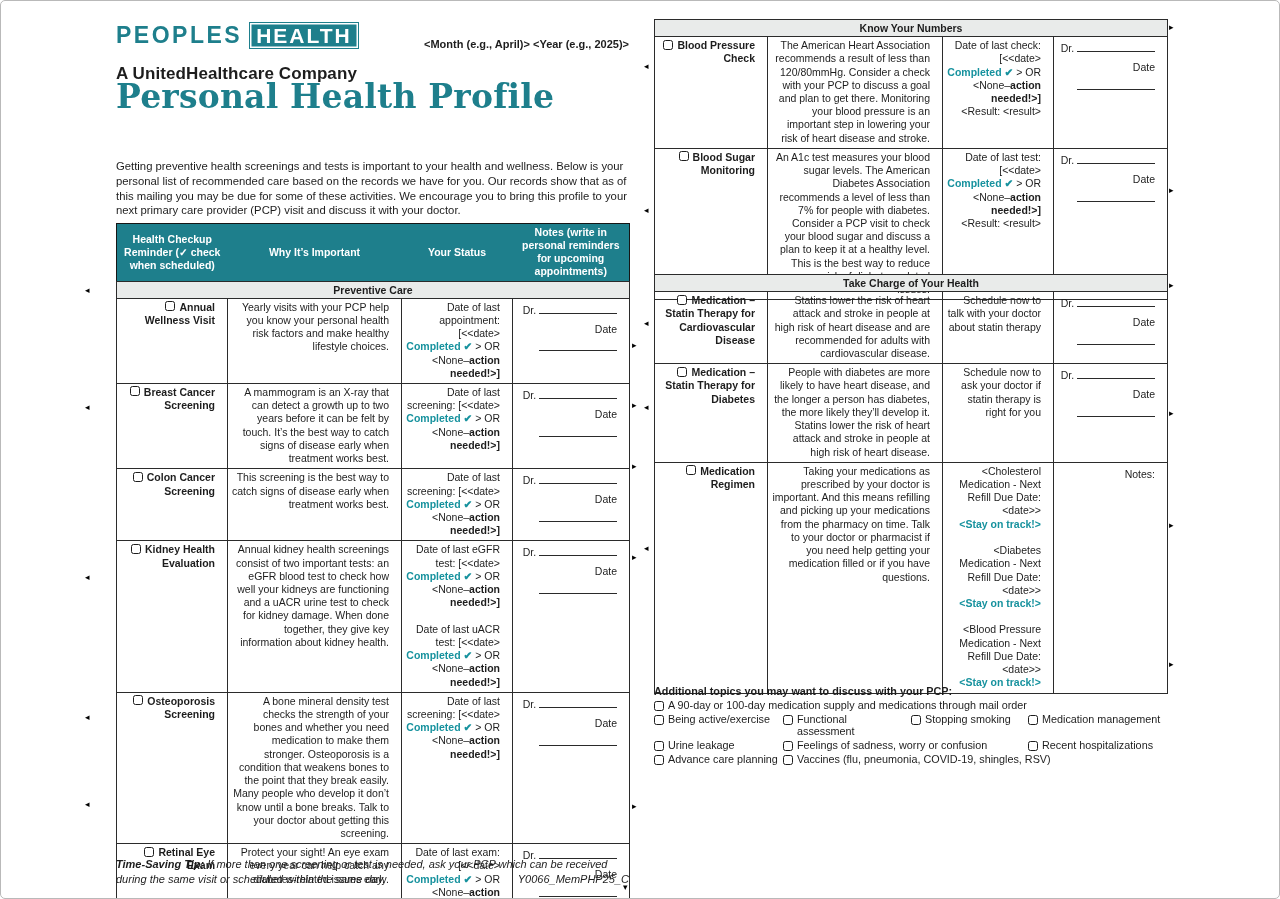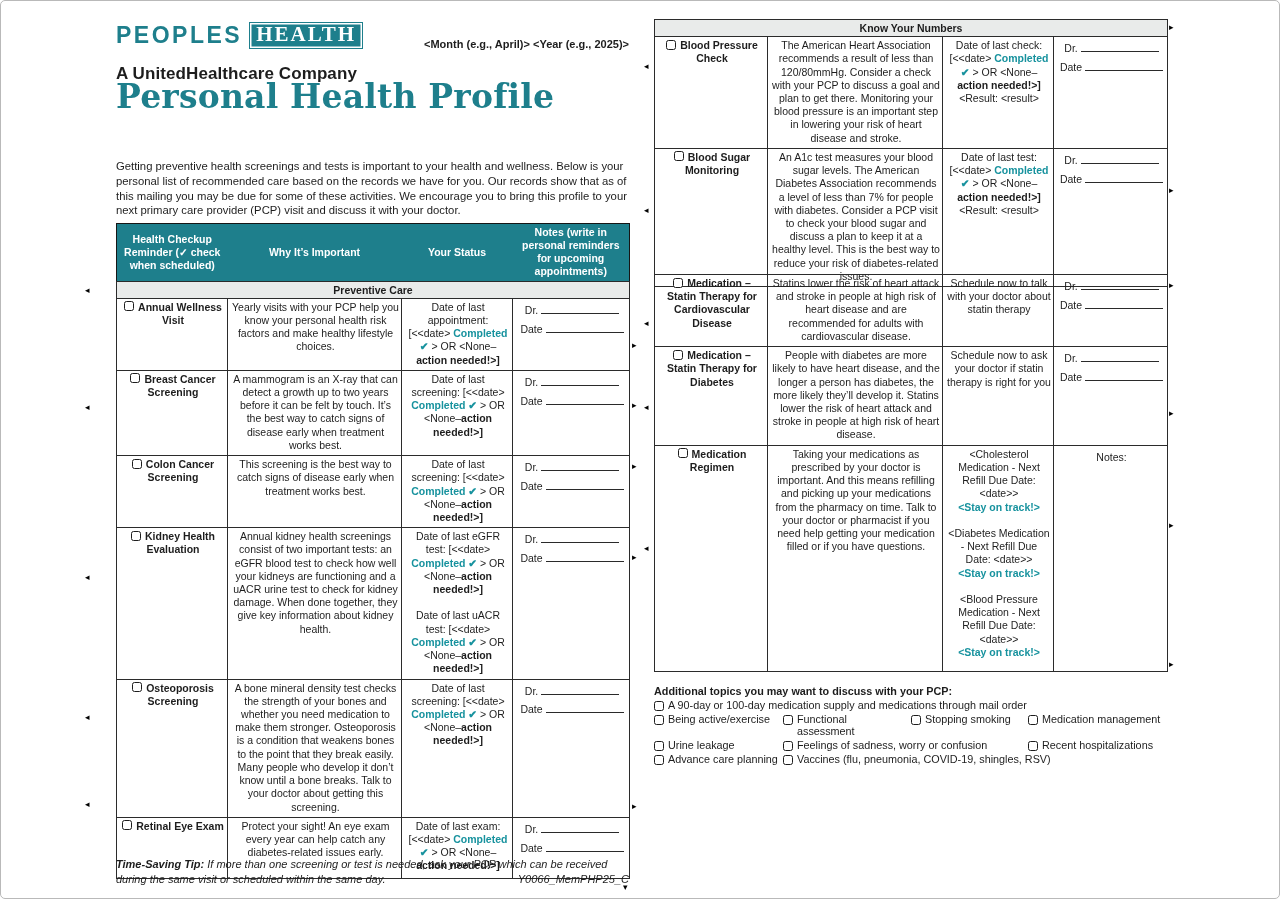--- a/index.html
+++ b/index.html
@@ -5,31 +5,31 @@
   html,body{margin:0;padding:0;background:#fff;}
   .page{
     position:relative;width:1280px;height:899px;box-sizing:border-box;
     background:#fff;border:1px solid #b9b9b9;border-radius:5px;overflow:hidden;
     font-family:"Liberation Sans",sans-serif;color:#1d1d1d;
   }
   
   .logo{position:absolute;left:115px;top:21px;}
   .logo-row{display:flex;align-items:stretch;}
   .logo-word1{color:var(--teal);font-weight:800;font-size:23px;letter-spacing:2.5px;padding-right:7px;line-height:27px;}
-  .logo-box{background:var(--teal);border:1.5px solid var(--teal);box-shadow:inset 0 0 0 1.5px #fff;padding:0 6px;display:flex;font-family:Liberation Serif, serif;}
+  .logo-box{background:var(--teal);border:1.5px solid var(--teal);box-shadow:inset 0 0 0 1.5px #fff;padding:0 6px;display:flex;align-items:center;}
   .logo-word2{color:#fff;font-weight:800;font-size:21px;letter-spacing:2px;line-height:23px;}
   .logo-tagline{font-weight:700;font-size:17px;margin-top:15px;letter-spacing:0.1px;}
   
   .dateline{position:absolute;left:398px;top:37px;width:230px;text-align:right;font-size:11px;font-weight:600;}
   .doc-title{position:absolute;left:115px;top:76px;font-family:"DejaVu Serif",serif;font-weight:700;font-size:33px;color:var(--teal);letter-spacing:0.2px;}
   .member{position:absolute;left:115px;top:107px;font-size:11.3px;line-height:14.6px;font-weight:500;}
   .intro{position:absolute;left:115px;top:158px;width:513px;font-size:11.3px;line-height:14.8px;}
   
   .doc-table{border-collapse:collapse;table-layout:fixed;width:513px;border:1.5px solid #161616;position:absolute;}
-  .doc-table td{border:1px solid #2b2b2b;padding:2px 2px 3px 4px;vertical-align:top;font-size:10.5px;line-height:1.26;text-align:center;}
+  .doc-table td{border:1px solid #2b2b2b;padding:2px 12px 3px 4px;vertical-align:top;font-size:10.5px;line-height:1.26;text-align:right;}
   .doc-table th{background:var(--teal);color:#fff;font-size:10.5px;font-weight:700;text-align:center;vertical-align:middle;padding:2px 3px;border:0;line-height:1.25;}
   .section-bar{background:#e9ebea;text-align:center !important;font-weight:700;font-size:12px;padding:1px 2px !important;line-height:1.35 !important;}
   td.c1{font-weight:700;}
   td.c3,td.c4{white-space:pre-wrap;}
   td.c4{line-height:1.8;}
   .seg-n{font-weight:400;}
   .seg-b{font-weight:700;}
   .seg-t{font-weight:700;color:var(--accent);}
   .seg-u{display:inline-block;width:78px;max-width:96%;border-bottom:1px solid #2a2a2a;height:0.85em;}
   .cb{display:inline-block;flex:0 0 auto;width:8px;height:8px;border:1.3px solid #1d1d1d;border-radius:2.5px;margin-right:4px;vertical-align:-0.5px;background:#fff;}
@@ -165,20 +165,23 @@
     </table>
 
   <table class="doc-table" style="left:653px;top:273px;">
     <colgroup>
         <col style="width:113px">
         <col style="width:175px">
         <col style="width:111px">
         <col style="width:114px">
       </colgroup>
     <tbody>
+        <tr>
+      <td colspan="4" class="section-bar">Take Charge of Your Health</td>
+    </tr>
     <tr style="height:71px">
       <td class="c1"><span class="cb"></span><span>Medication – Statin Therapy for Cardiovascular Disease</span></td>
       <td class="c2">Statins lower the risk of heart attack and stroke in people at high risk of heart disease and are recommended for adults with cardiovascular disease.</td>
       <td class="c3">Schedule now to talk with your doctor about statin therapy</td>
       <td class="c4"><span class="seg-n">Dr. </span><span class="seg-u"></span><span class="seg-n">
 </span><span class="seg-n">Date </span><span class="seg-u"></span></td>
     </tr>
     <tr style="height:86px">
       <td class="c1"><span class="cb"></span><span>Medication – Statin Therapy for Diabetes</span></td>
       <td class="c2">People with diabetes are more likely to have heart disease, and the longer a person has diabetes, the more likely they’ll develop it. Statins lower the risk of heart attack and stroke in people at high risk of heart disease.</td>

